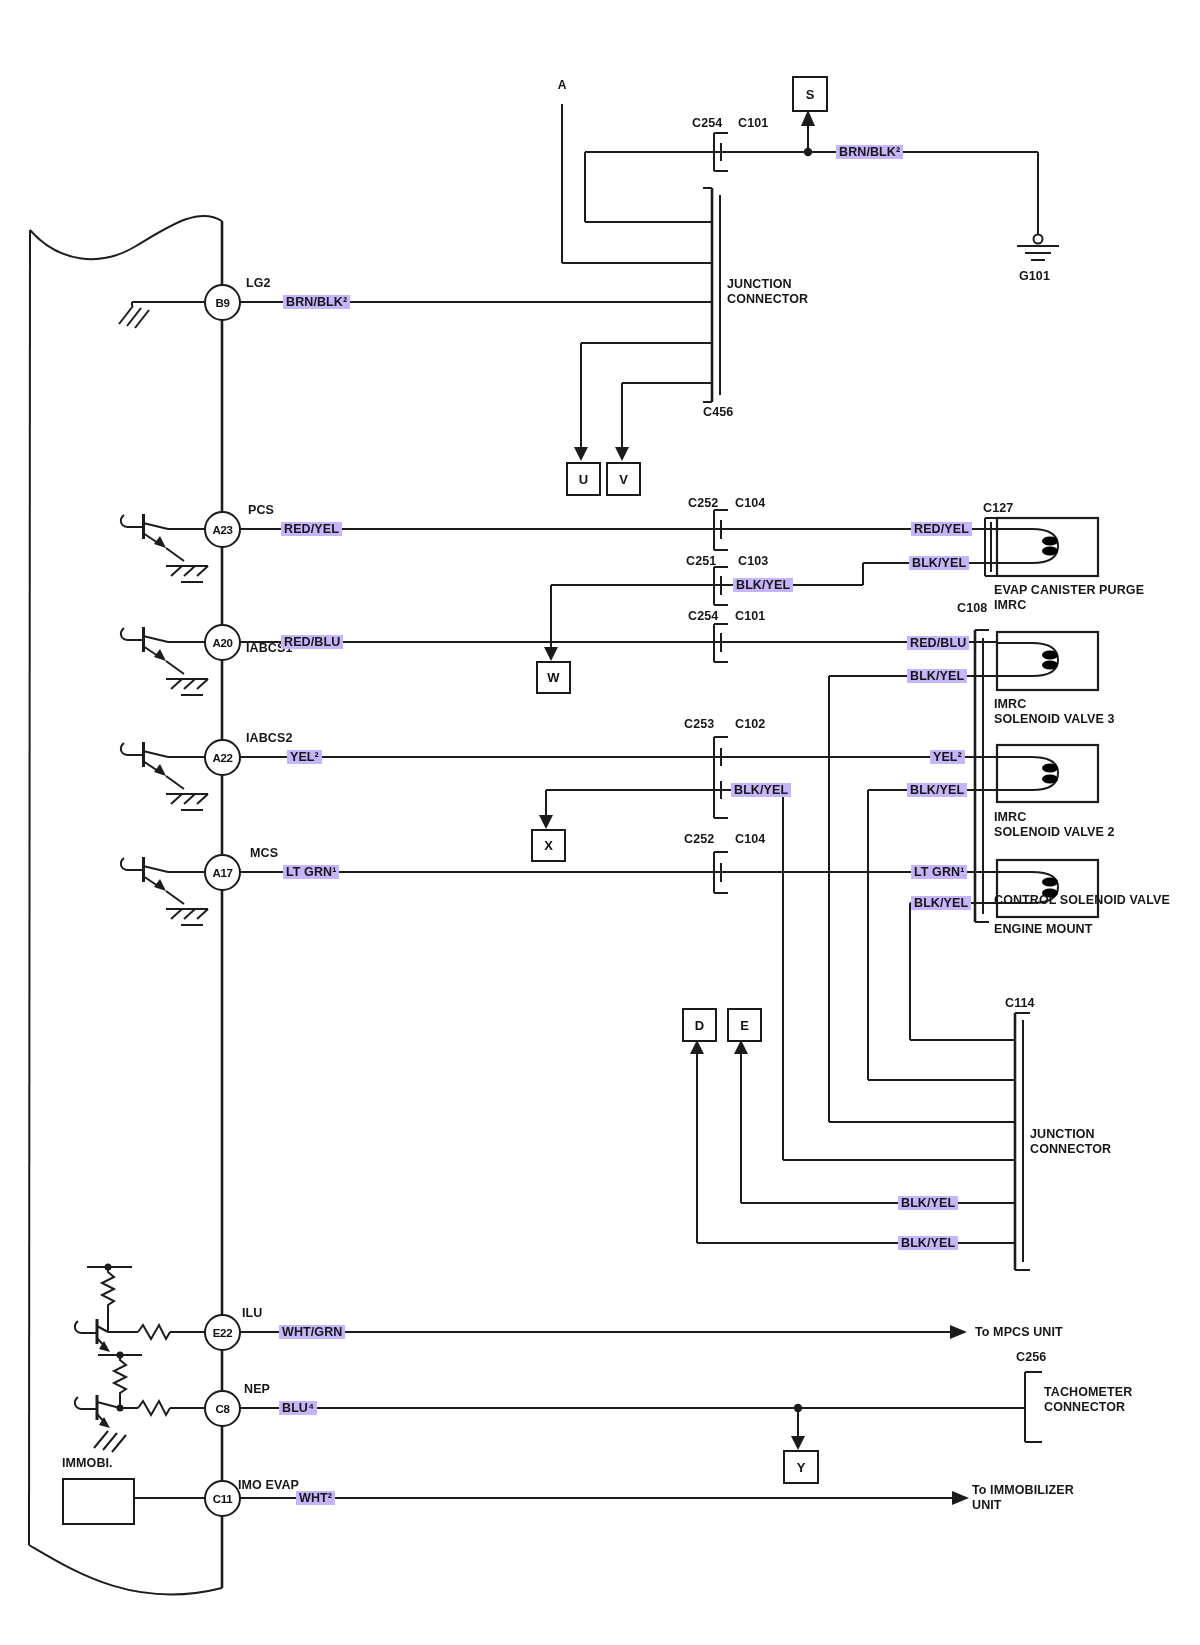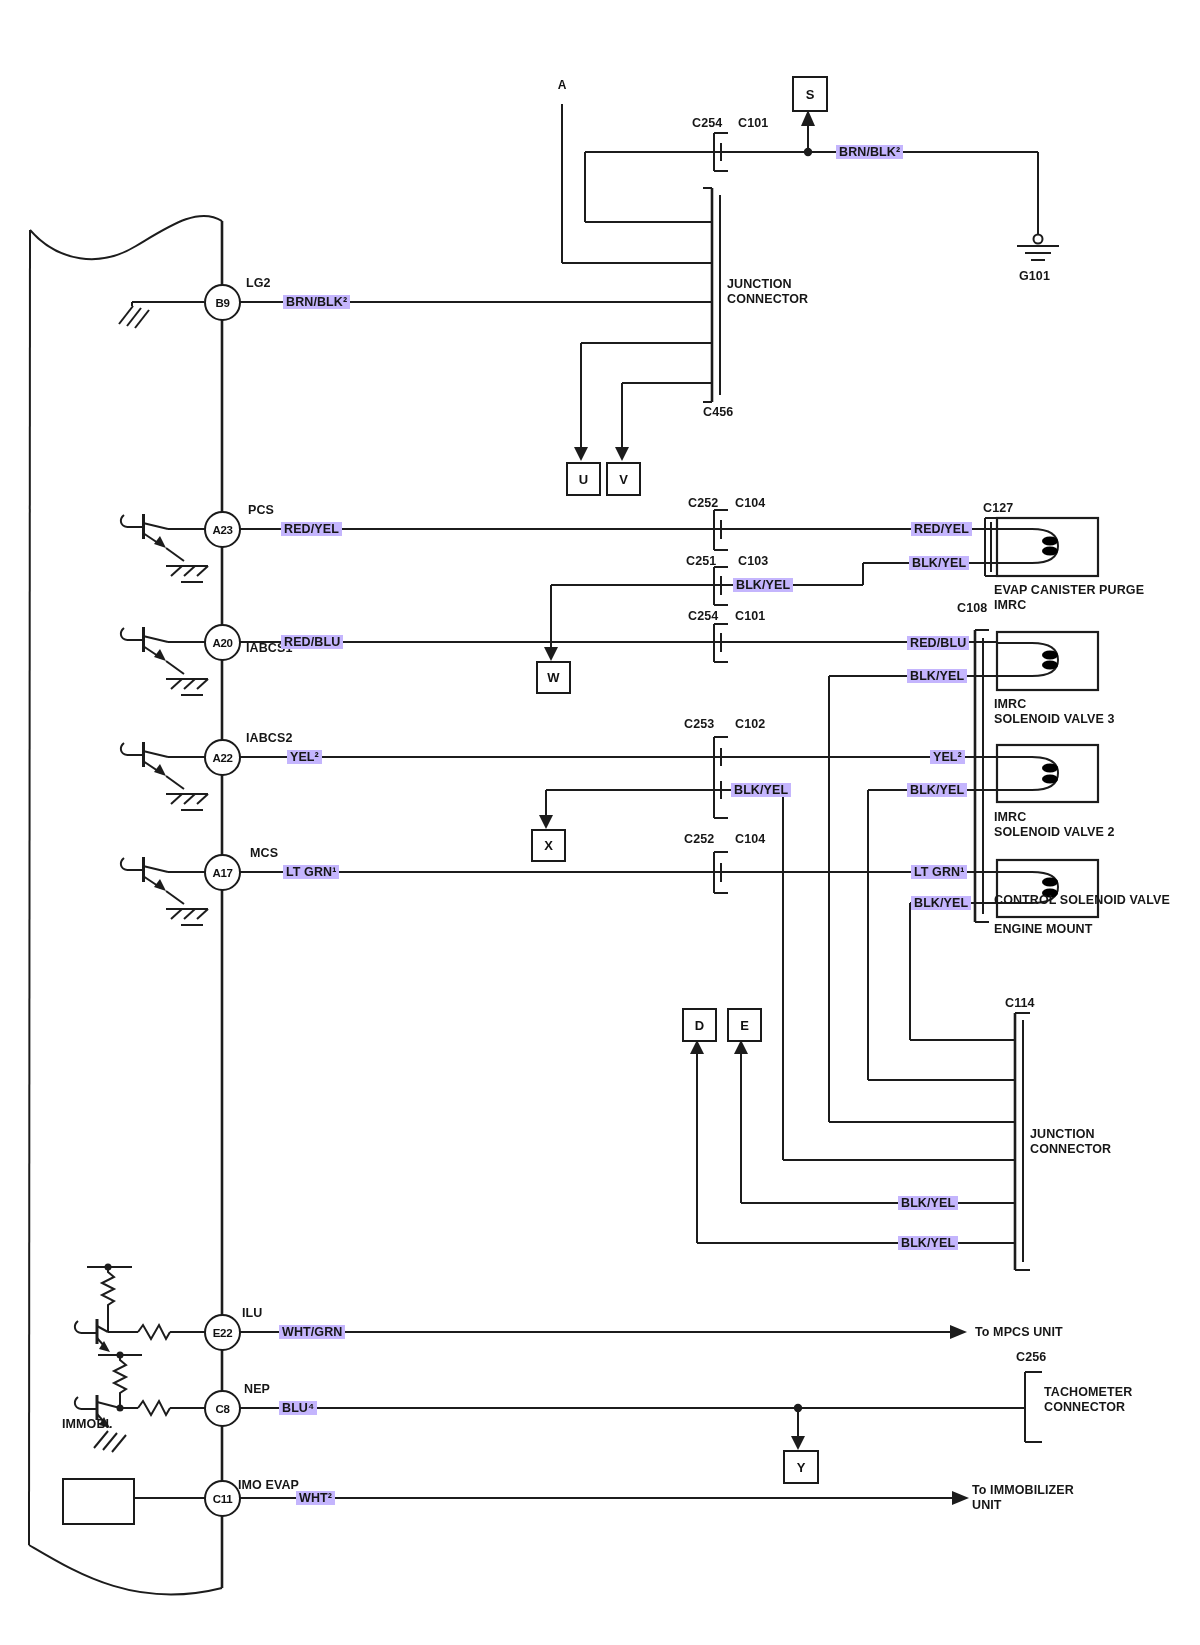--- a/index.html
+++ b/index.html
@@ -409,16 +409,16 @@
 <span class="lbl" style="left:994px;top:900px">CONTROL SOLENOID VALVE</span>
 <span class="lbl" style="left:1030px;top:1134px">JUNCTION</span>
 <span class="lbl" style="left:1030px;top:1149px">CONNECTOR</span>
 <span class="lbl" style="left:1044px;top:1392px">TACHOMETER</span>
 <span class="lbl" style="left:1044px;top:1407px">CONNECTOR</span>
 
 <span class="lbl" style="left:975px;top:1332px">To MPCS UNIT</span>
 <span class="lbl" style="left:972px;top:1490px">To IMMOBILIZER</span>
 <span class="lbl" style="left:972px;top:1505px">UNIT</span>
 
-<span class="lbl" style="left:62px;top:1424px">IMMOBI.</span>
+<span class="lbl" style="left:62px;top:1463px">IMMOBI.</span>
 <div class="rbox" style="left:62px;top:1478px;width:69px;height:43px"></div>
 
 </div>
 
 </body></html>

